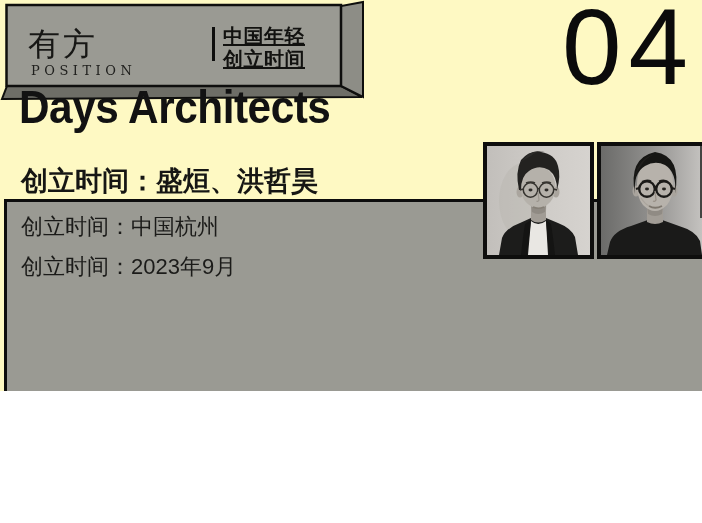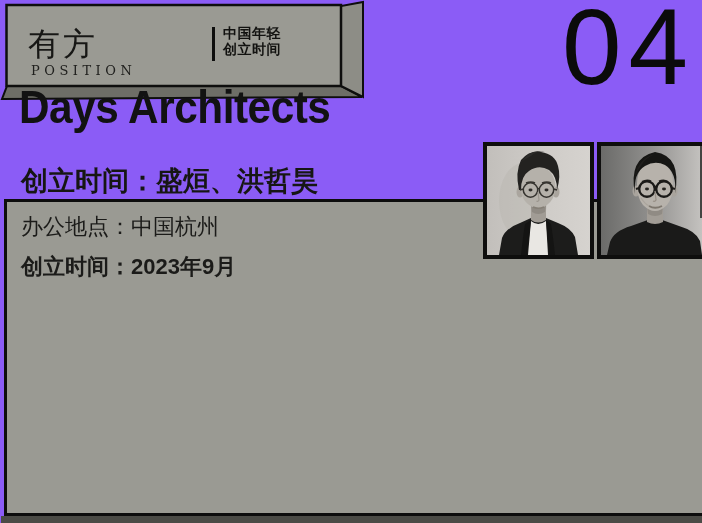--- a/index.html
+++ b/index.html
@@ -1,19 +1,19 @@
 <!DOCTYPE html>
 <html><head>
 <meta charset="utf-8">
 <style>
   * { margin:0; padding:0; box-sizing:border-box; }
   html,body { background:#ffffff; }
   .stage {
-    position:relative; width:702px; height:523px;
-    overflow:hidden; background:#8b5cf6;
+    position:relative; width:702px; height:391px;
+    overflow:hidden; background:#fef9c3;
     font-family:"Liberation Sans", sans-serif;
   }
 
   
   .banner { position:absolute; left:0; top:0; width:370px; height:106px; }
   .banner svg { position:absolute; left:0; top:0; }
   .banner-logo-cn {
     position:absolute; left:28px; top:28px;
     font-family:"DejaVu Serif", serif; font-size:32px; line-height:1;
     letter-spacing:3px; color:#171715;
@@ -27,22 +27,23 @@
     position:absolute; left:104px; top:28px;
     font-size:41px; font-weight:700; line-height:1; letter-spacing:0.5px;
     color:#121210;
   }
   .banner-divider {
     position:absolute; left:212px; top:27px; width:2.5px; height:34px;
     background:#0e0e0d;
   }
   .banner-tagline {
     position:absolute; left:223px; top:25px;
-    font-size:14px; font-weight:700; line-height:1.17; letter-spacing:0.5px;
+    font-size:20px; font-weight:700; line-height:1.17; letter-spacing:0.5px;
     color:#121210;
+    text-decoration:underline;
   }
 
   
   .page-number {
     position:absolute; left:562px; top:-6px;
     font-size:107px; font-weight:400; line-height:1; letter-spacing:7px;
     color:#0b0b0b; white-space:nowrap;
   }
 
   
@@ -65,21 +66,21 @@
     font-size:27px; font-weight:700; line-height:1; color:#161614;
     white-space:nowrap;
   }
   .line-location {
     position:absolute; left:21px; top:216px;
     font-size:22px; font-weight:400; line-height:1; color:#1b1b19;
     white-space:nowrap;
   }
   .line-founded {
     position:absolute; left:21px; top:256px;
-    font-size:22px; font-weight:700; line-height:1; color:#1b1b19;
+    font-size:22px; font-weight:400; line-height:1; color:#1b1b19;
     white-space:nowrap;
   }
 
   
   .photos { position:absolute; left:483px; top:142px; display:flex; gap:3px; }
   .photo-frame { border:4px solid #0e0e0d; background:#9a9a93; font-size:0; }
 </style>
 </head>
 <body>
 
@@ -100,21 +101,21 @@
     </div>
   </div>
 
   <div class="page-number">04</div>
 
   <div class="card"></div>
   <div class="card-shadow"></div>
 
   <div class="firm-title">Days Architects</div>
   <div class="line-architects">创立时间：盛烜、洪哲昊</div>
-  <div class="line-location">办公地点：中国杭州</div>
+  <div class="line-location">创立时间：中国杭州</div>
   <div class="line-founded">创立时间：2023年9月</div>
 
   <div class="photos">
     <div class="photo-frame">
       <svg width="103" height="109" viewBox="0 0 103 109">
         <defs>
           <linearGradient id="bgL" x1="0" y1="0" x2="1" y2="0">
             <stop offset="0" stop-color="#c2bfbb"></stop>
             <stop offset="0.5" stop-color="#cecbc7"></stop>
             <stop offset="1" stop-color="#d6d3cf"></stop>

